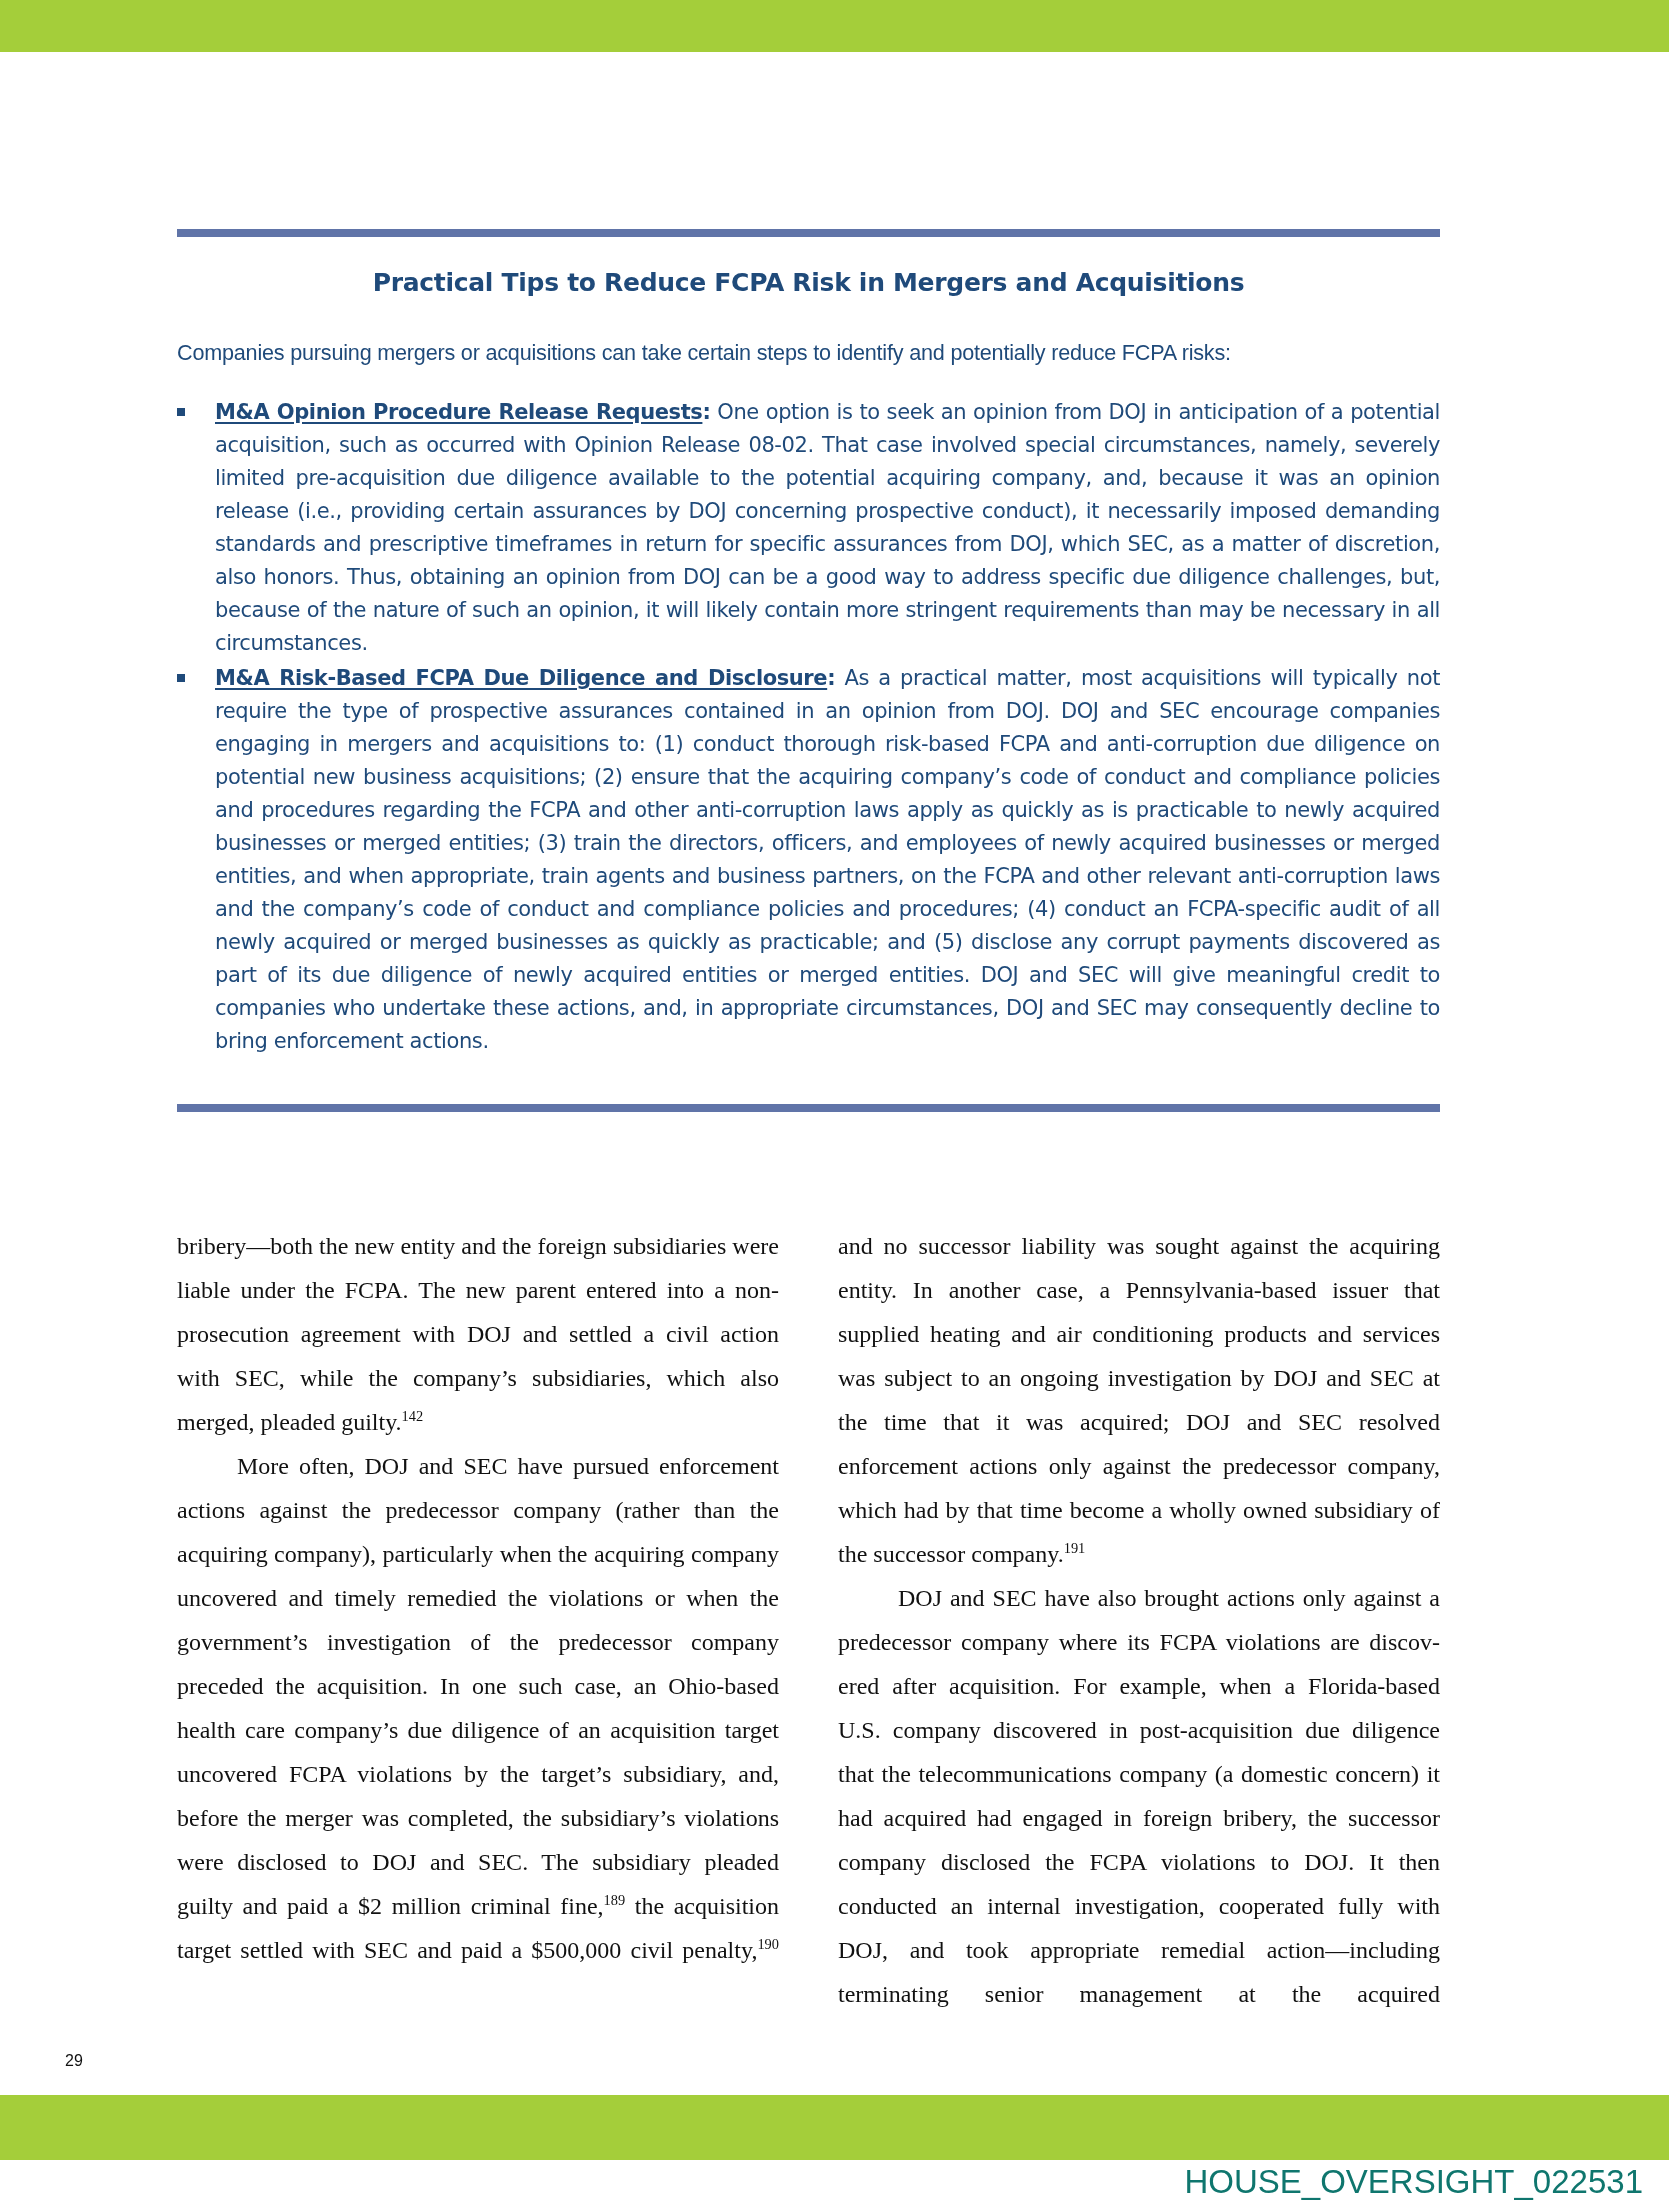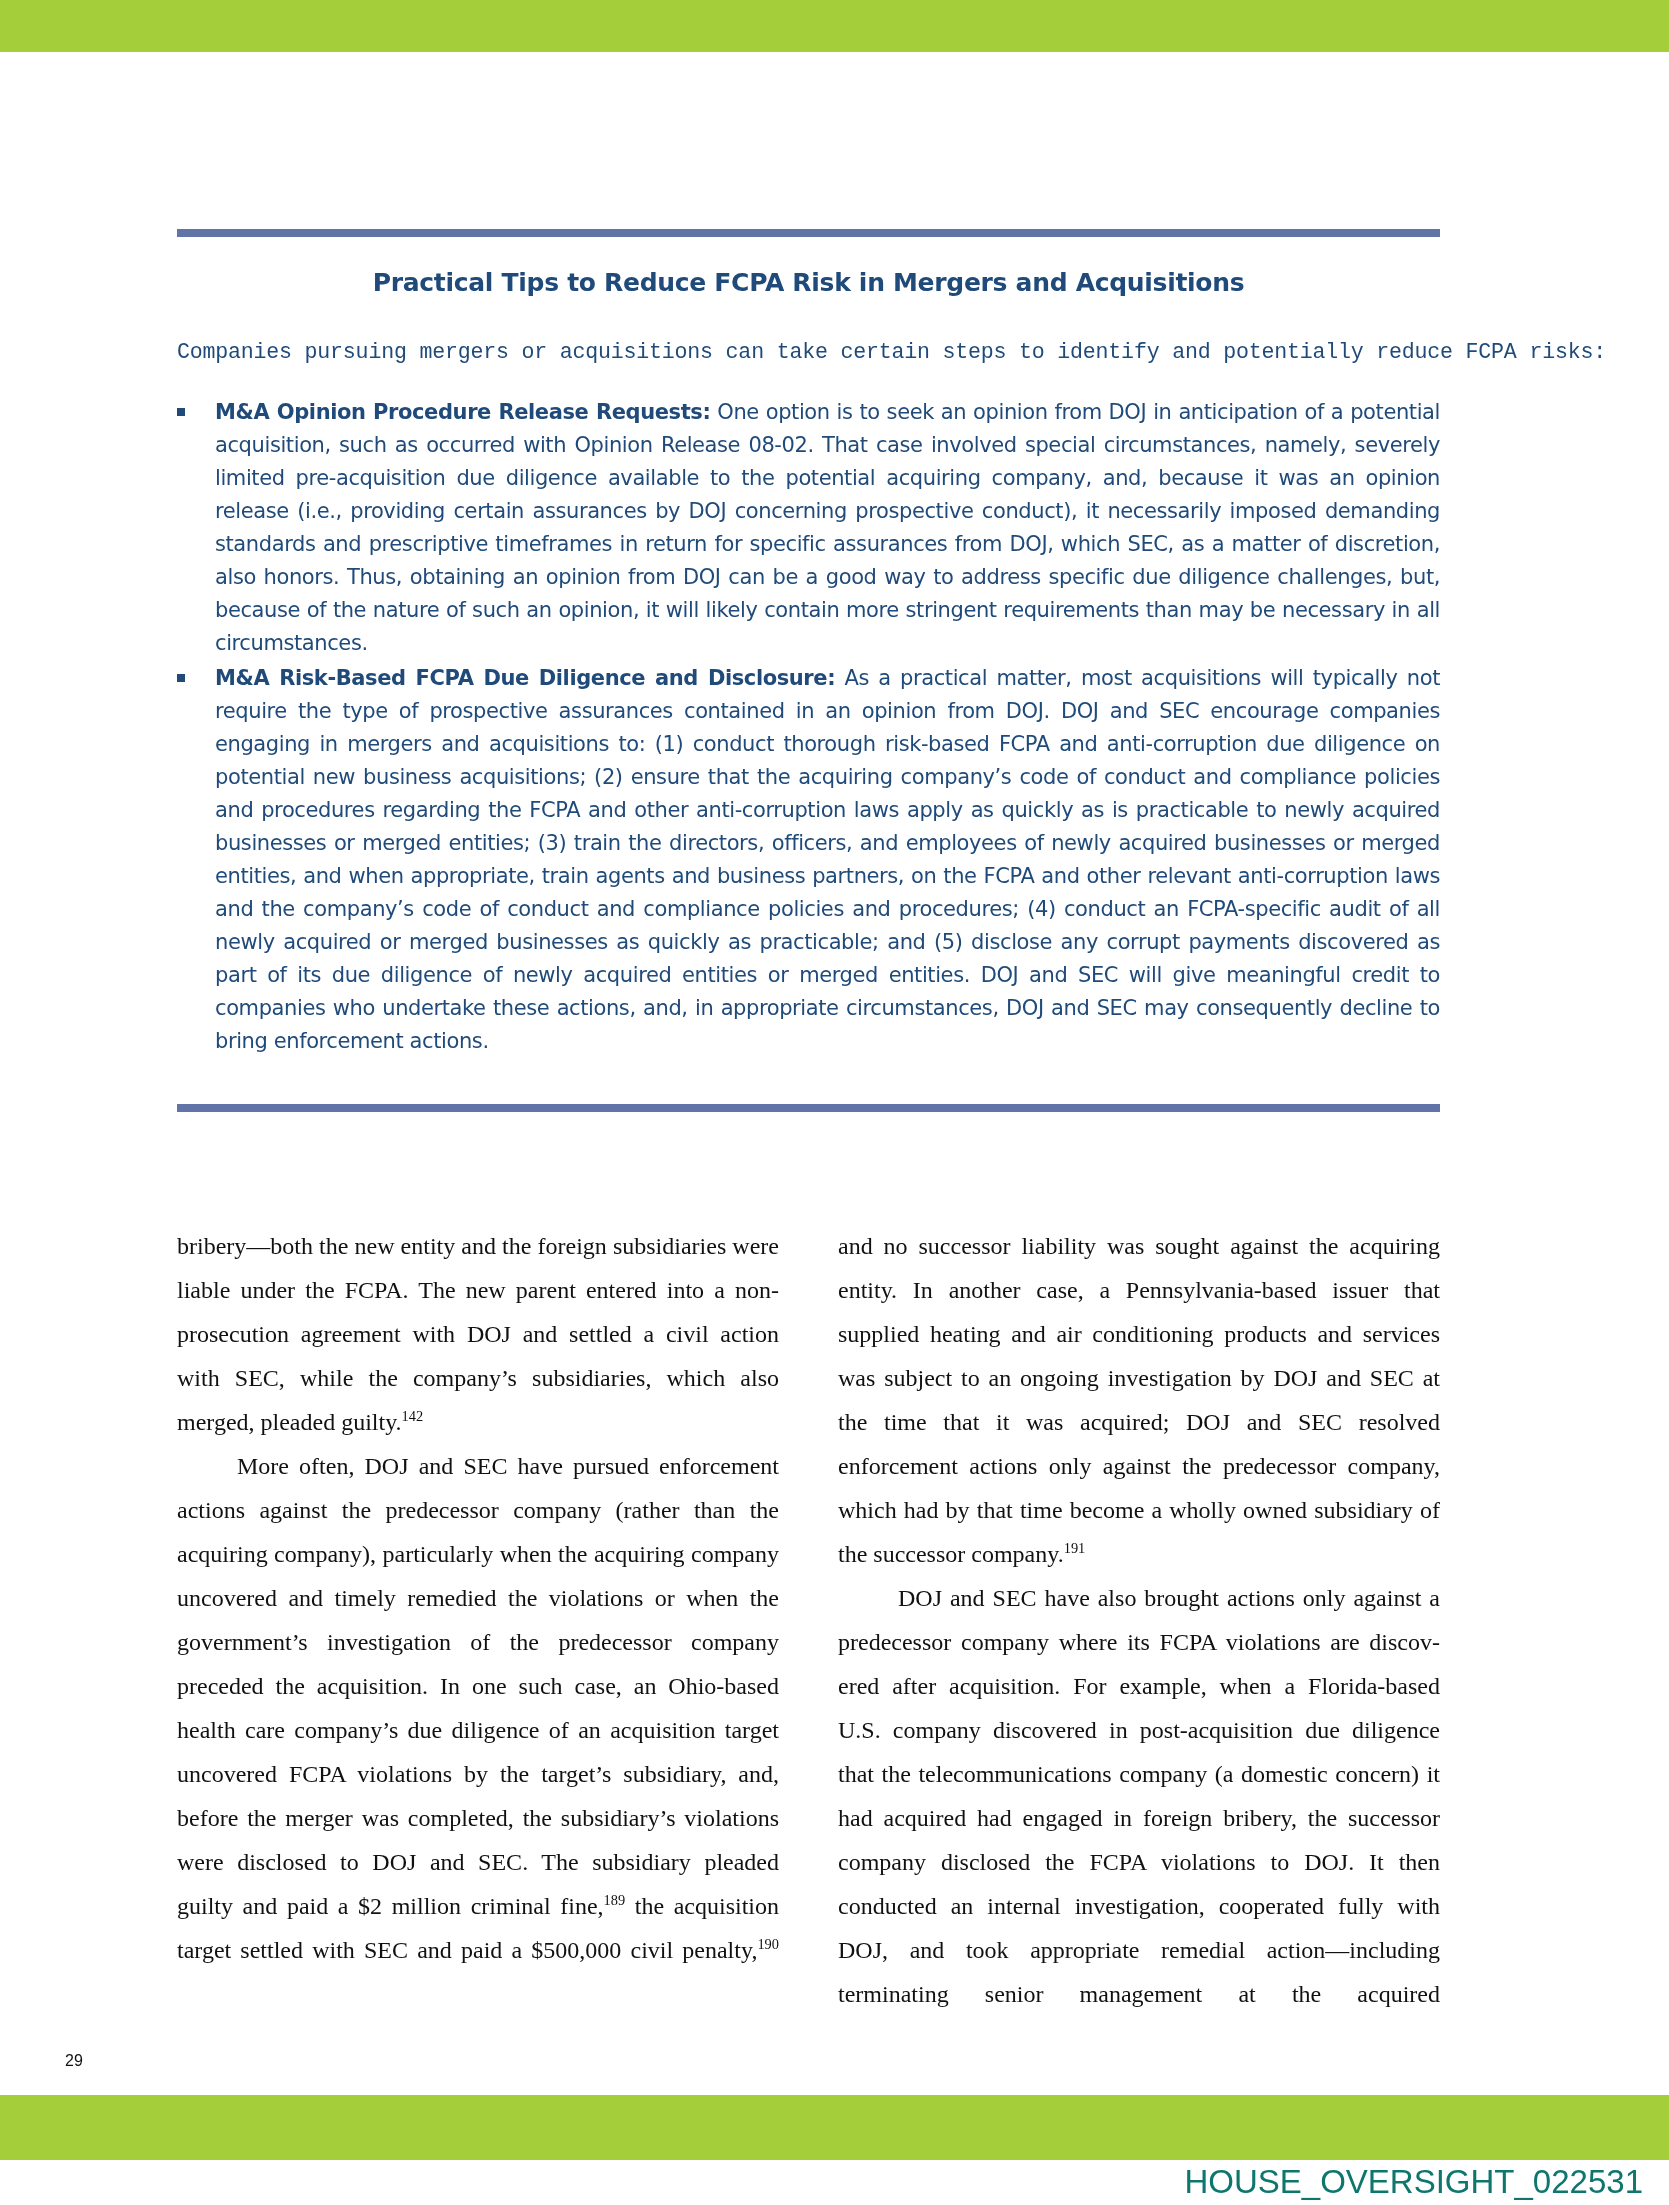--- a/index.html
+++ b/index.html
@@ -6,28 +6,28 @@
   body { width:1669px; height:2205px; position:relative; background:#ffffff; overflow:hidden; }
   .green-bar { position:absolute; left:0; width:1669px; background:#a4ce3a; }
   #top-bar { top:0; height:52px; }
   #bottom-bar { top:2095px; height:65px; }
   .rule { position:absolute; left:177px; width:1263px; height:7.9px; background:#6074a8; }
   #rule-top { top:229px; }
   #rule-bottom { top:1104px; }
   #box-title { position:absolute; top:268px; left:177px; width:1263px; text-align:center;
     font-family:"DejaVu Sans", sans-serif; font-weight:bold; font-size:25px; color:#1f4a7a; letter-spacing:-0.3px; }
   #box-intro { position:absolute; top:340px; left:177px; width:1263px;
-    font-family:Liberation Mono, monospace; font-size:21.6px; color:#1f4a7a; letter-spacing:-0.2px; white-space:nowrap; }
+    font-family:Liberation Sans, sans-serif; font-size:21.6px; color:#1f4a7a; letter-spacing:-0.2px; white-space:nowrap; }
   .tip { position:absolute; left:177px; width:1263px;
     font-family:"DejaVu Sans", sans-serif; font-size:21px; line-height:33px; color:#1f4a7a; letter-spacing:-0.4px; }
   #tip-1 { top:396px; }
   #tip-2 { top:662px; }
   .tip .bullet { position:absolute; left:0; top:11.8px; width:7.9px; height:7.9px; background:#1f4a7a; }
   .tip .tip-body { margin-left:38px; text-align:justify; text-align-last:left; }
-  .tip .tip-heading { font-weight:bold; text-underline-offset:3.3px; text-decoration-thickness:2px; }
+  .tip .tip-heading { font-weight:bold; text-decoration:underline; text-underline-offset:3.3px; text-decoration-thickness:2px; }
 
   .col { position:absolute; top:1224px; width:602px;
     font-family:"Liberation Serif", "DejaVu Serif", serif; font-size:24px; line-height:44px; color:#111111;
     text-align:justify; text-align-last:justify; }
   #col-left { left:177px; }
   #col-right { left:838px; }
   .col p { margin:0; }
   .col p.last-line-left { text-align-last:left; }
   .col p.indent { text-indent:60px; }
   .col sup { font-size:14.4px; line-height:0; vertical-align:0.6em; }

